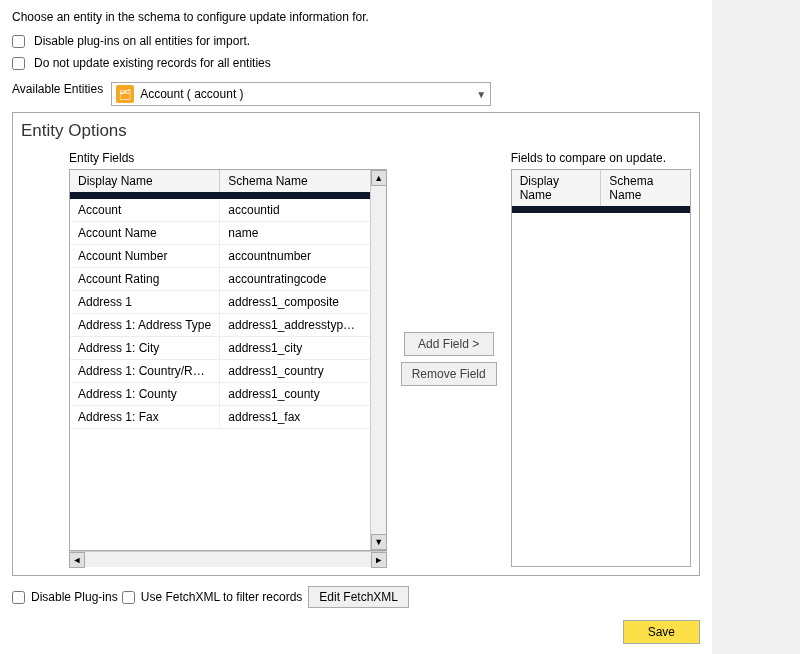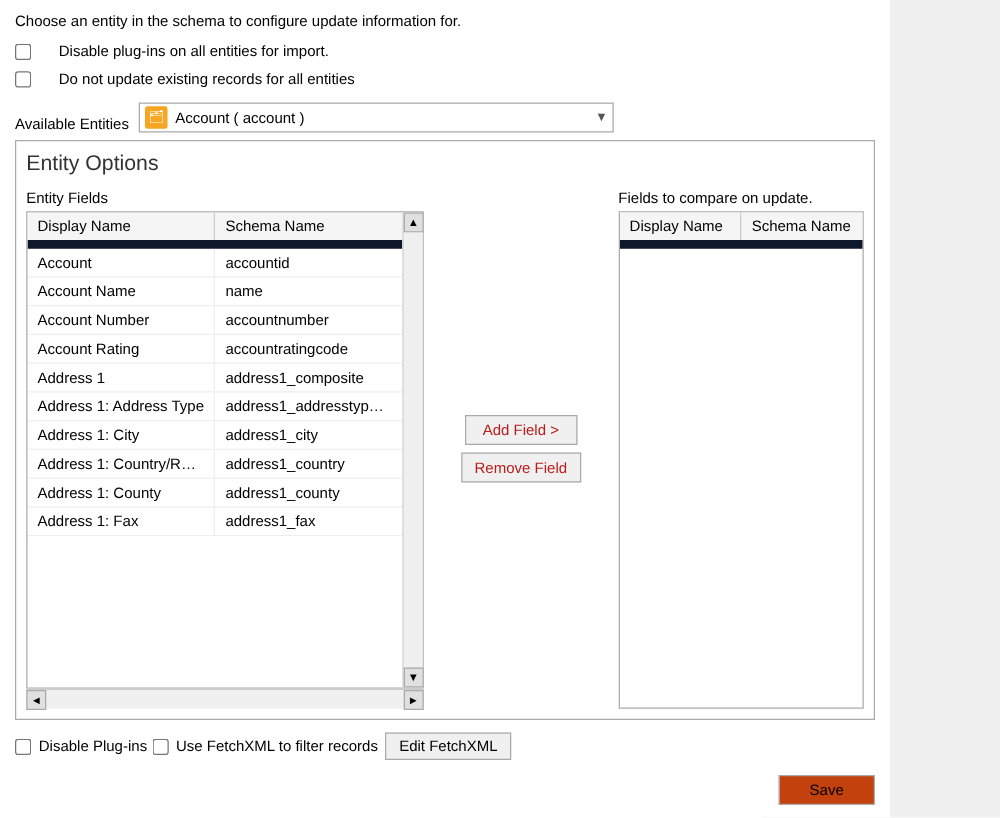--- a/index.html
+++ b/index.html
@@ -21,31 +21,31 @@
       gap: 6px;
     }
     .top-description {
       font-size: 12px;
       color: #000;
       margin-bottom: 4px;
     }
     .checkbox-row {
       display: flex;
       align-items: center;
-      gap: 22px;
+      gap: 9px;
       margin-bottom: 2px;
     }
     .checkbox-row input[type="checkbox"] {
       width: 13px;
       height: 13px;
       margin: 0;
     }
     .available-entities-row {
       display: flex;
-      align-items: flex-end;
+      align-items: flex-start;
       gap: 8px;
       margin-top: 4px;
     }
     .available-entities-label {
       font-size: 12px;
       white-space: nowrap;
     }
     .entity-dropdown {
       display: flex;
       align-items: center;
@@ -168,21 +168,21 @@
       background: #f0f0f0;
       border: 1px solid #aaa;
       padding: 4px 10px;
       font-size: 12px;
       cursor: pointer;
       white-space: nowrap;
       min-width: 90px;
       text-align: center;
     }
     .add-remove-btn:disabled {
-      color: #b91c1c;
+      color: #404040;
       cursor: default;
     }
     .bottom-options {
       display: flex;
       flex-direction: row;
       gap: 4px;
       margin-top: 4px;
     }
     .bottom-row {
       display: flex;
@@ -195,21 +195,21 @@
       padding: 3px 10px;
       font-size: 12px;
       cursor: pointer;
     }
     .save-row {
       display: flex;
       justify-content: flex-end;
       margin-top: 6px;
     }
     .save-btn {
-      background: #c2410c;
+      background: #fde047;
       border: 1px solid #aaa;
       padding: 4px 24px;
       font-size: 12px;
       cursor: pointer;
     }
     .v-scrollbar {
       width: 16px;
       background: #f0f0f0;
       border-left: 1px solid #ccc;
       display: flex;
@@ -262,21 +262,21 @@
     <div class="entity-dropdown">
       <div class="icon">🗂</div>
       <span class="text">Account  ( account )</span>
       <span class="arrow">▼</span>
     </div>
   </div>
 
   <div class="entity-options-box">
     <div class="entity-options-label">Entity Options</div>
 
-    <div style="display:flex; gap:24px; flex:1; min-height:0;">
+    <div style="display:flex; gap:8px; flex:1; min-height:0;margin-left:48px;">
 
       <div class="field-panel">
         <div class="field-panel-title">Entity Fields</div>
         <div class="table-wrapper-with-scroll">
           <div style="display:flex; flex:1; min-height:0; border:1px solid #aaa;">
             <div class="table-rows-area">
               <div class="table-header">
                 <div class="table-header-cell">Display Name</div>
                 <div class="table-header-cell">Schema Name</div>
               </div>

